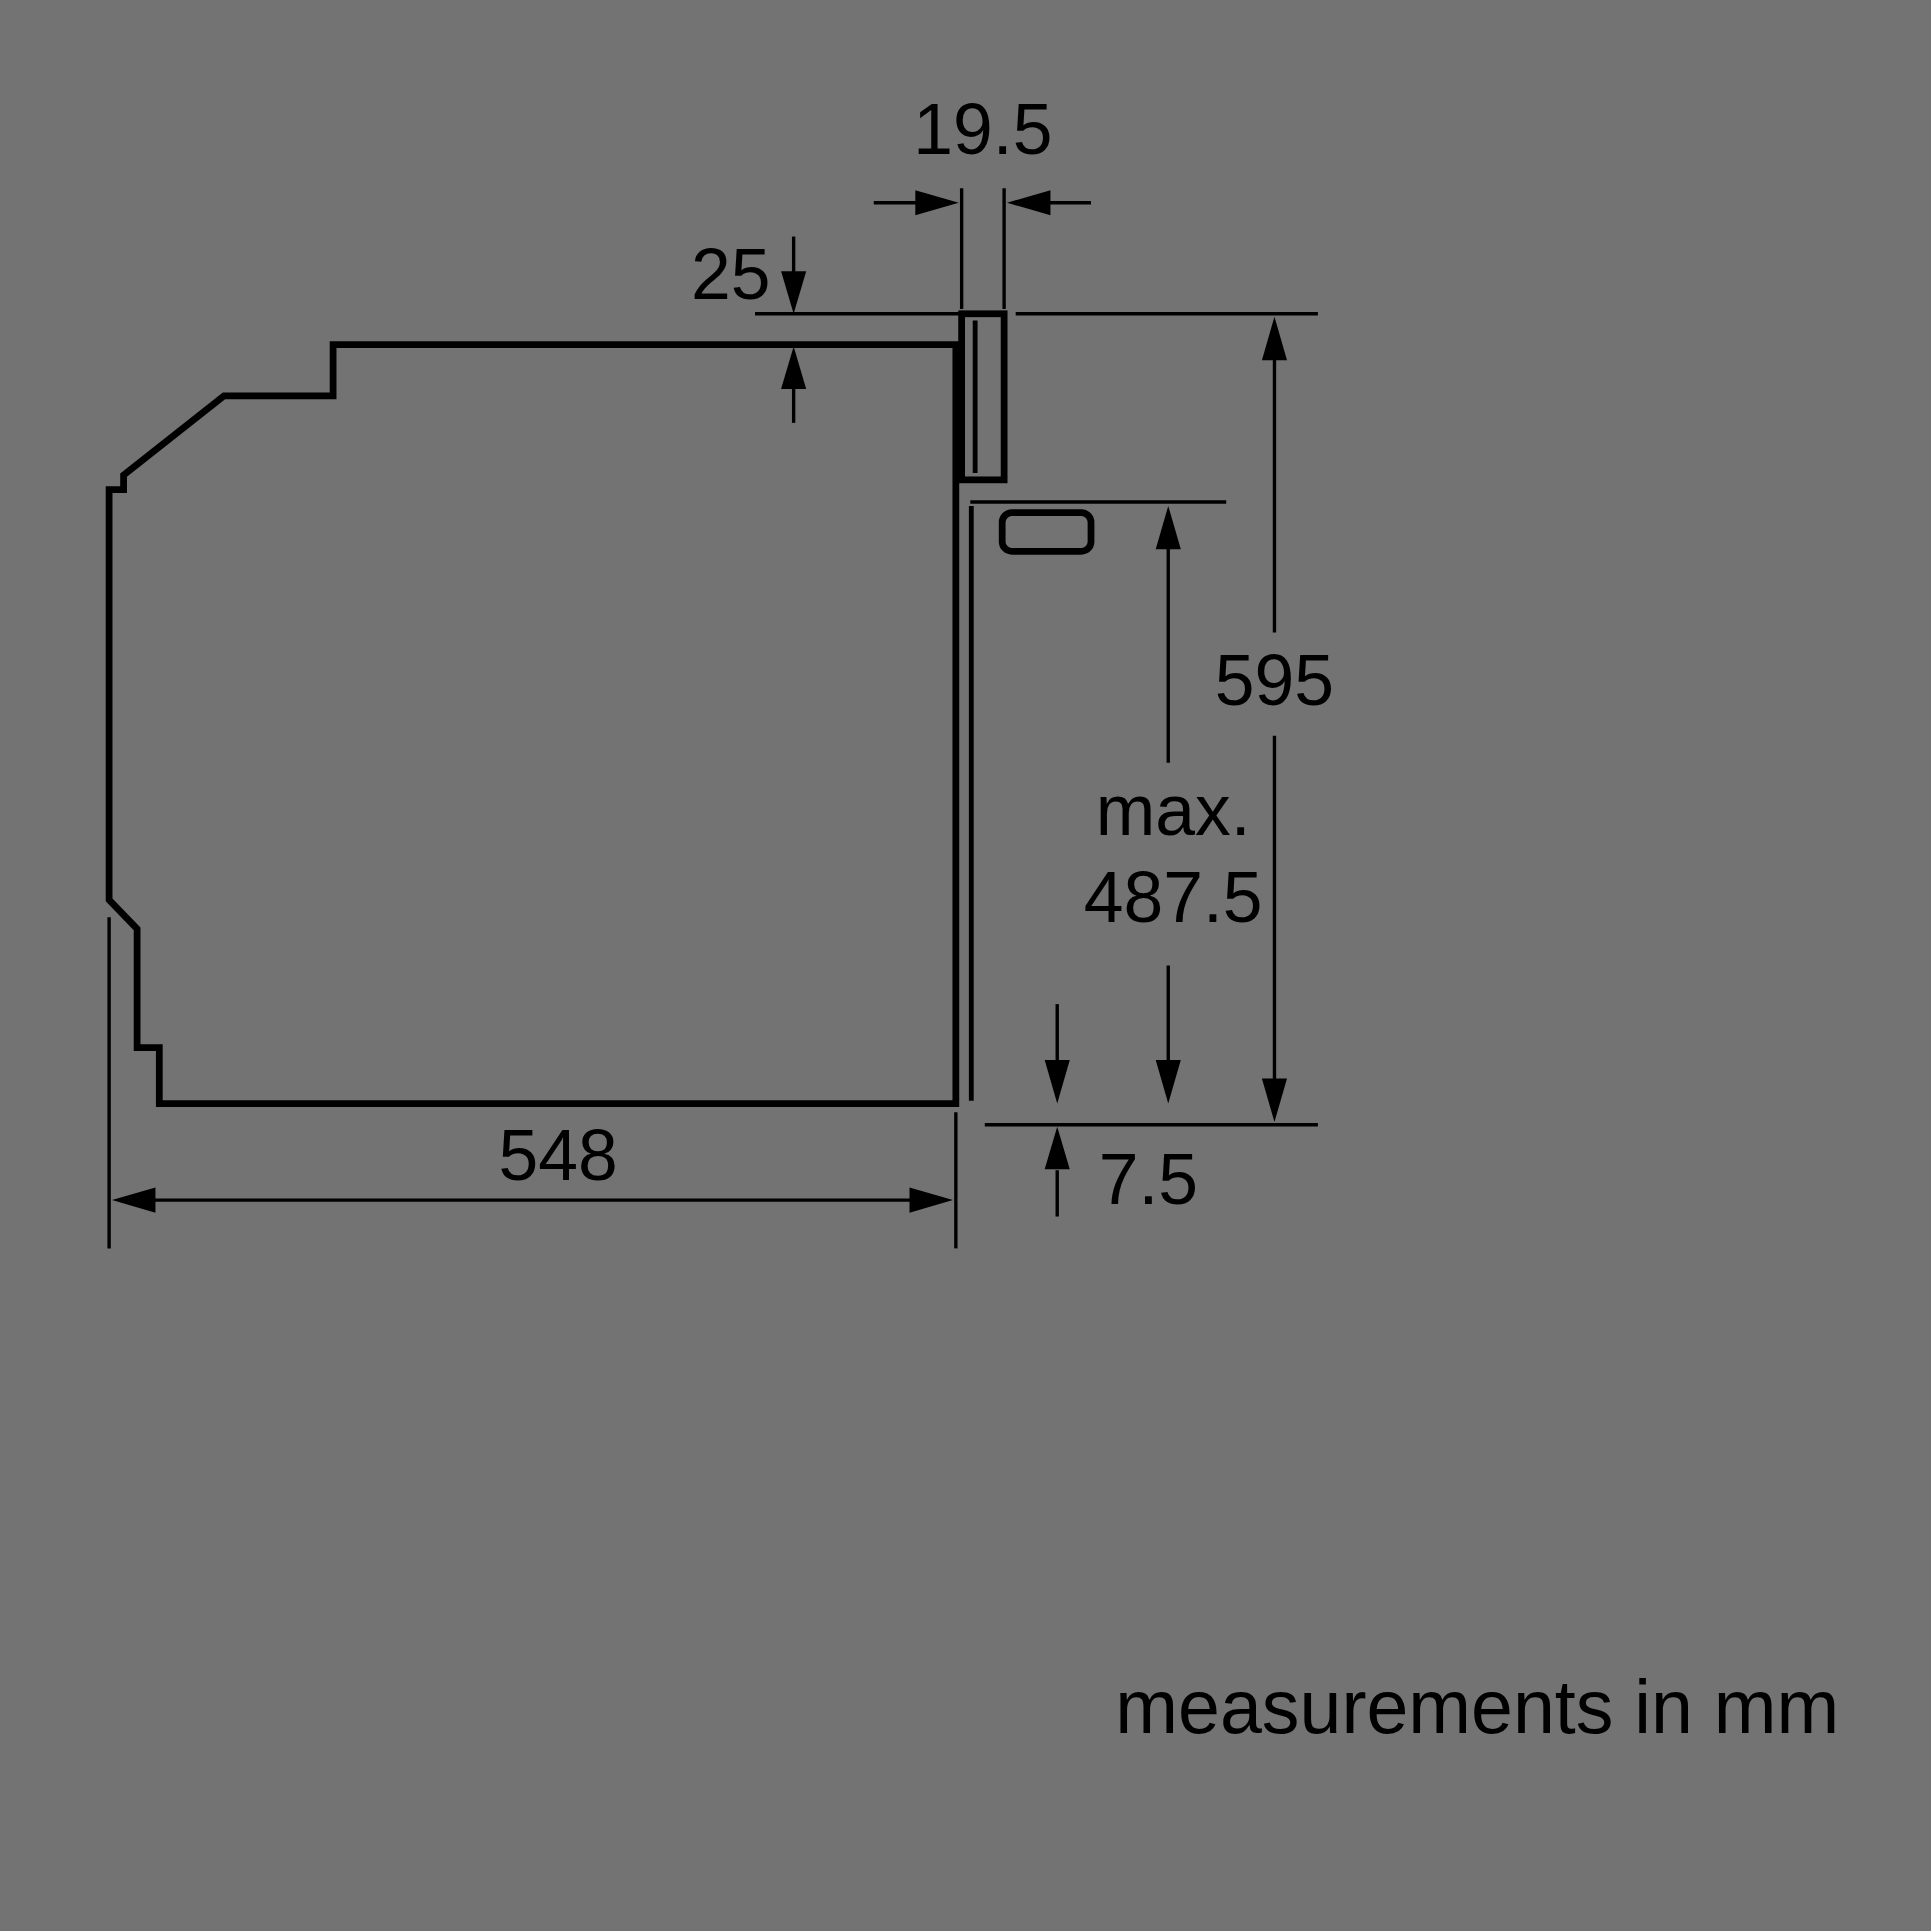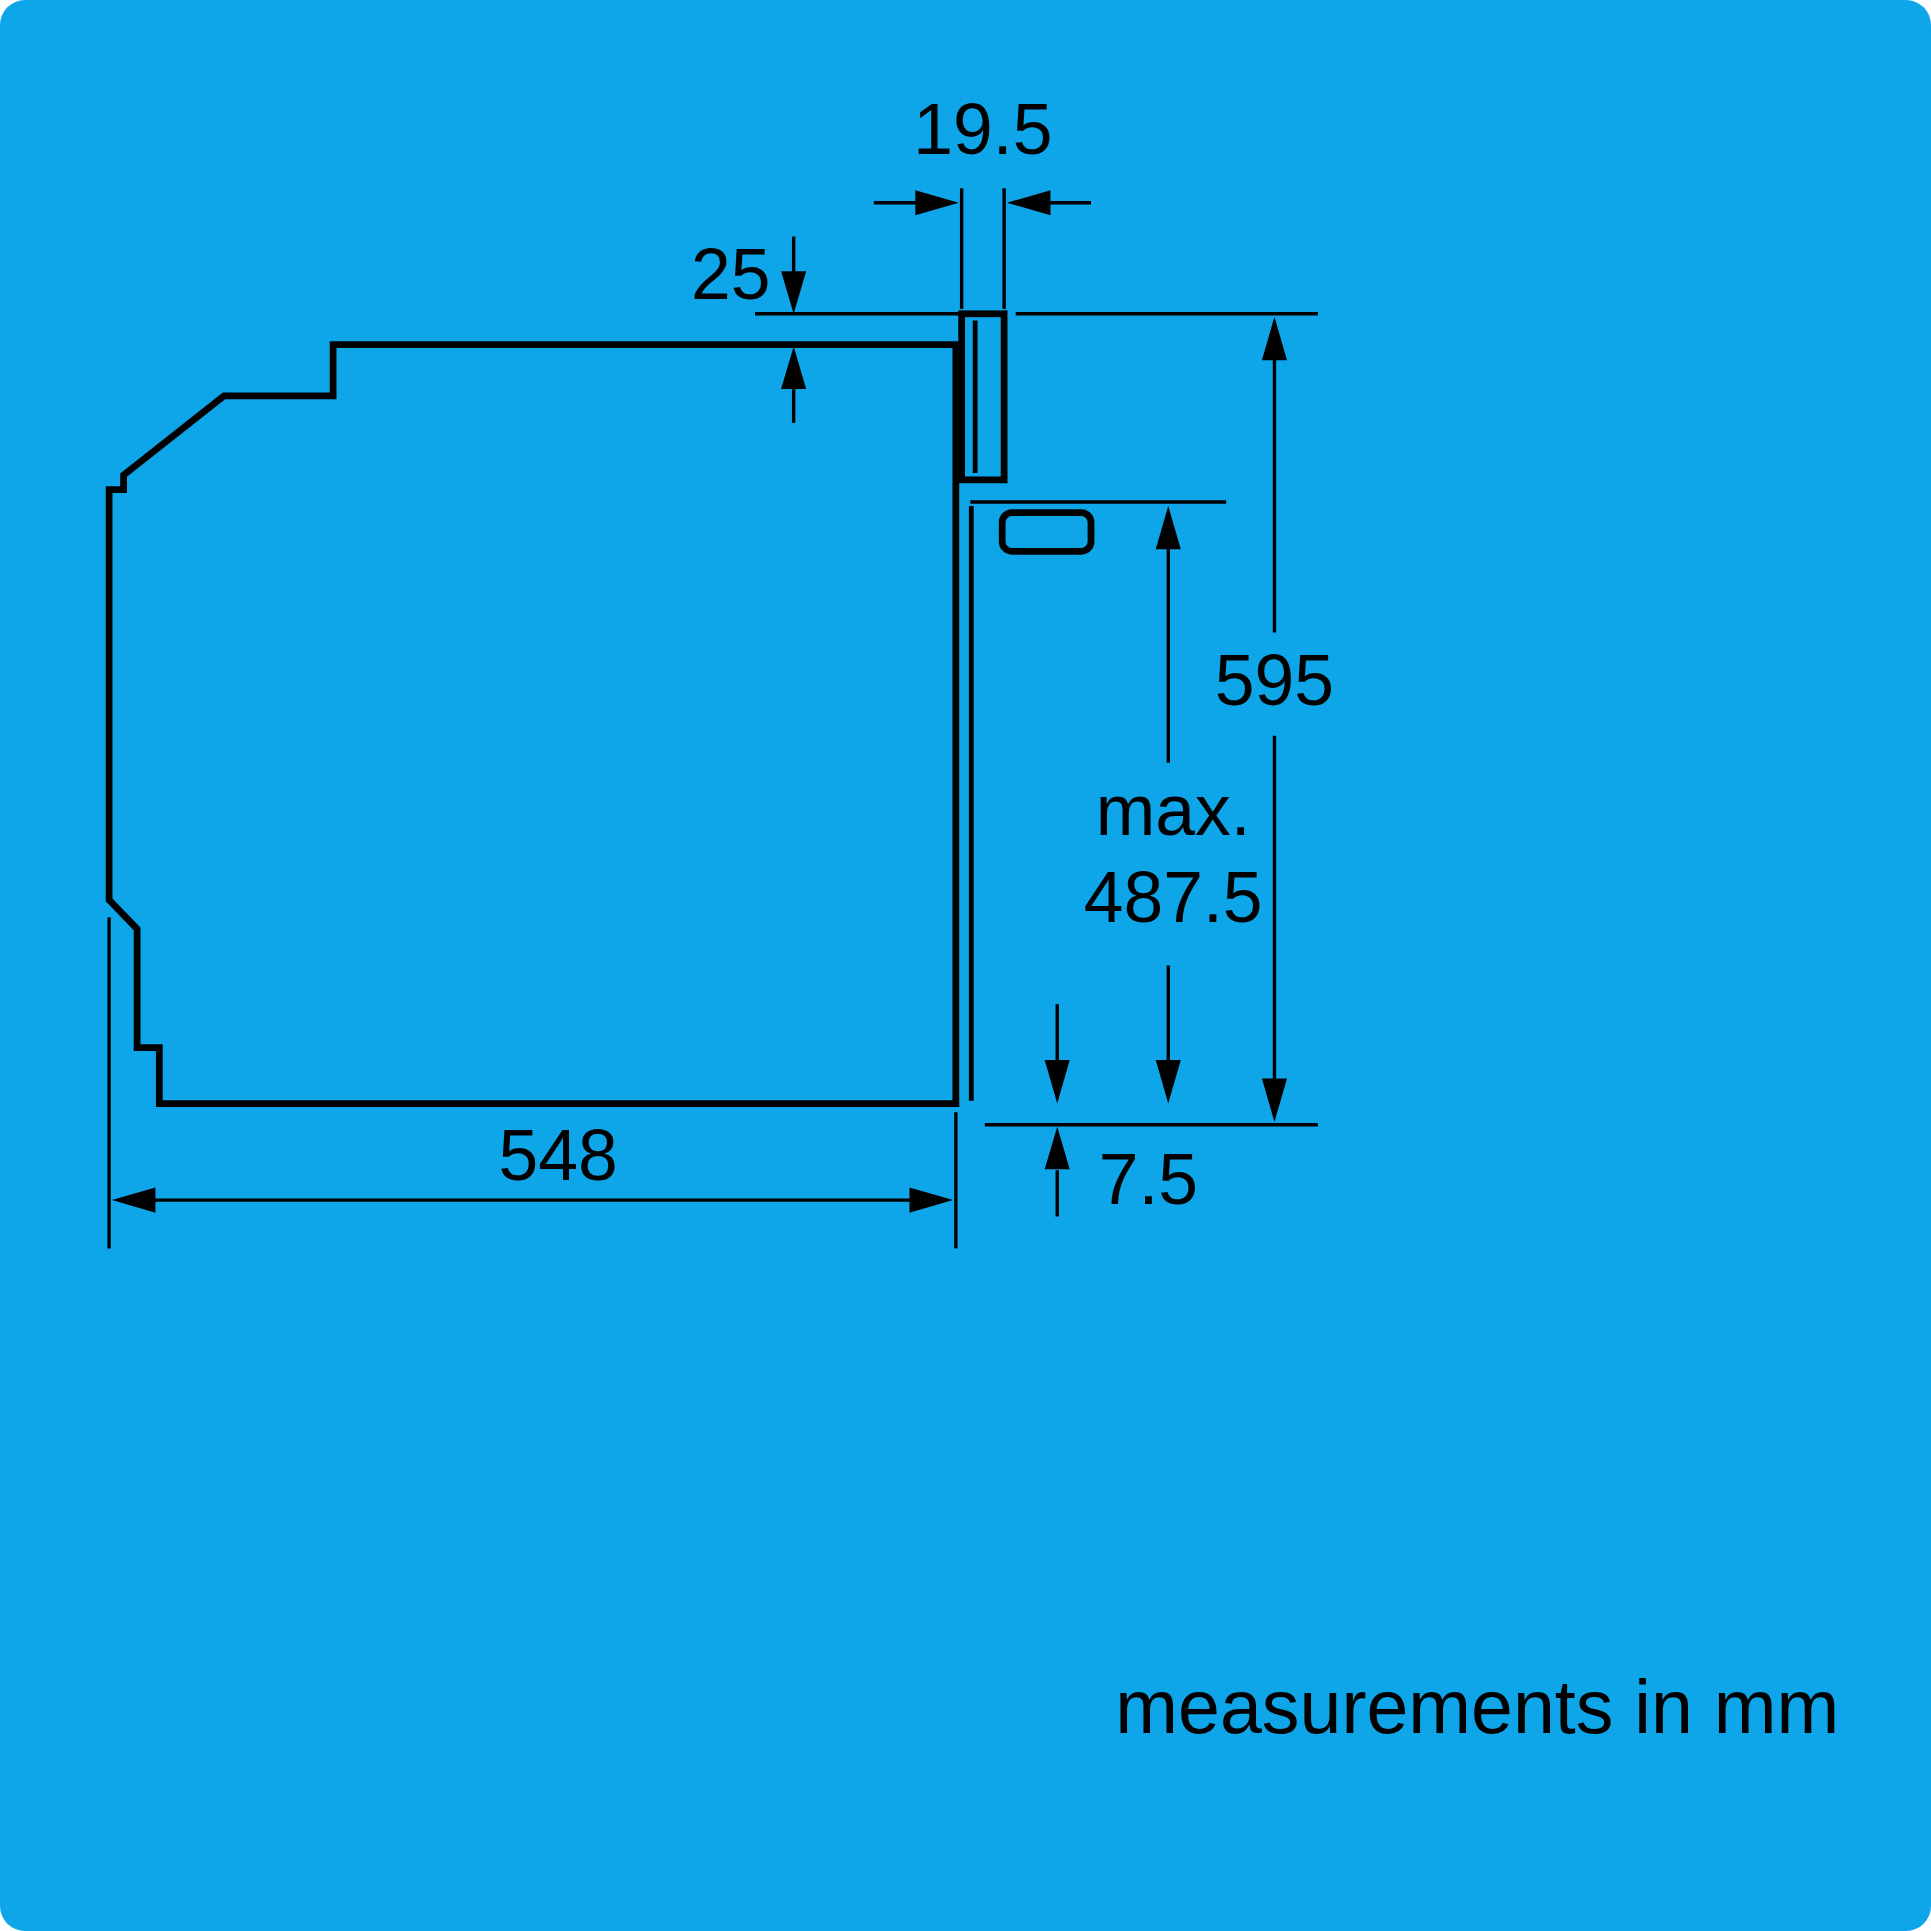--- a/index.html
+++ b/index.html
@@ -4,23 +4,22 @@
 <style>
   html, body {
     margin: 0;
     padding: 0;
     background: #ffffff;
   }
   .stage {
     position: relative;
     width: 1931px;
     height: 1931px;
-    background: #0ea5e9;
+    background: #737373;
     font-family: "Liberation Sans", sans-serif;
-    border-radius: 25px;
   }
   svg { display: block; }
   .outline   { fill: none; stroke: #000; stroke-width: 7; stroke-linejoin: miter; }
   .outline-med { fill: none; stroke: #000; stroke-width: 5; }
   .dimline   { fill: none; stroke: #000; stroke-width: 3.5; }
   .arrowhead { fill: #000; stroke: none; }
   .dimtext   { font-family: "Liberation Sans", sans-serif; font-size: 74px; fill: #000; }
   .notetext  { font-family: "Liberation Sans", sans-serif; font-size: 78px; fill: #000; }
 </style>
 </head>

